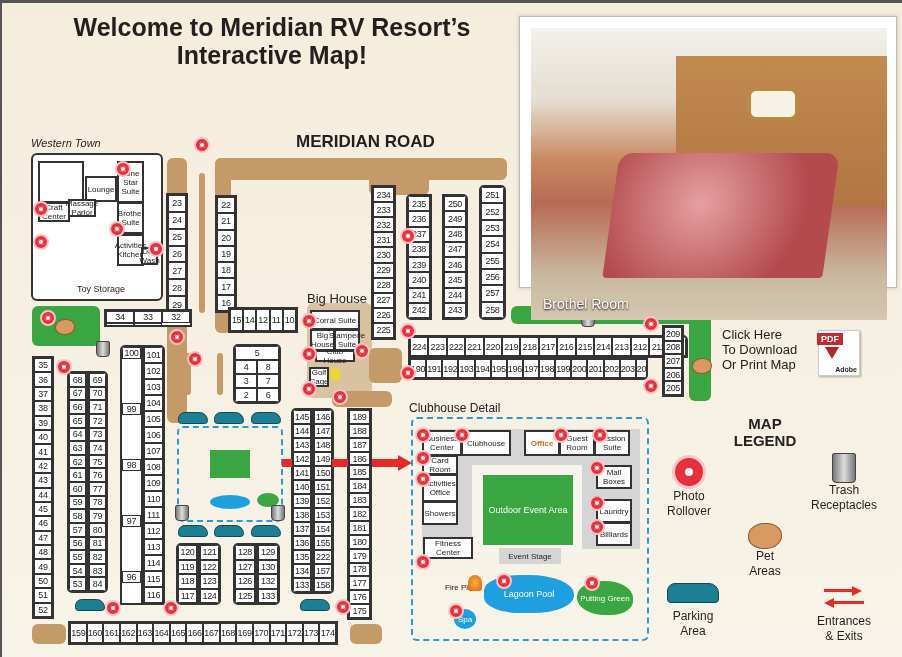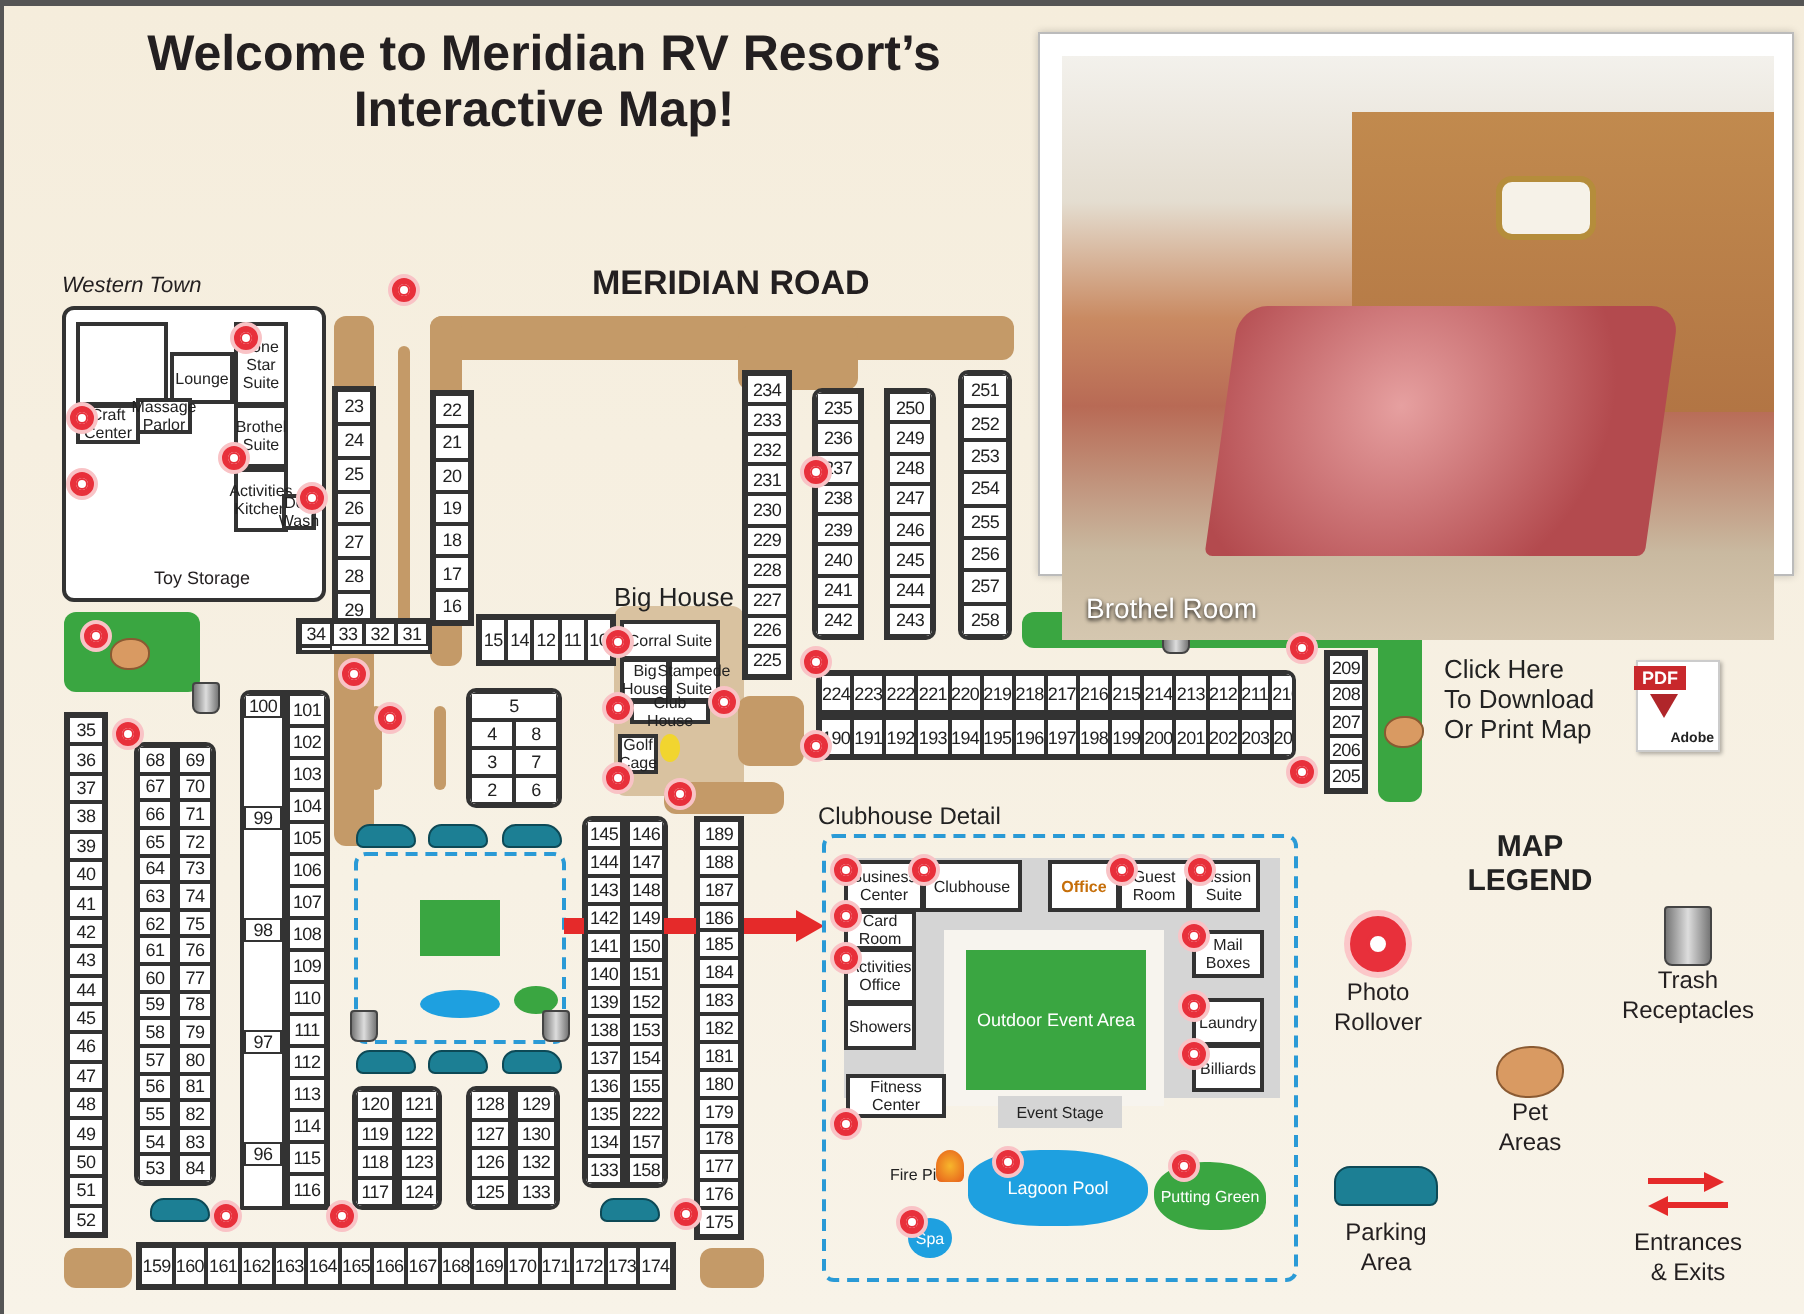--- a/index.html
+++ b/index.html
@@ -131,29 +131,29 @@
   <div class="sites" id="s-diag-right" style="left:213px; top:192px; width:22px; height:118px; grid-template-rows:repeat(7,1fr); border-radius:0;">
       <div class="site">22</div>
       <div class="site">21</div>
       <div class="site">20</div>
       <div class="site">19</div>
       <div class="site">18</div>
       <div class="site">17</div>
       <div class="site">16</div>
     </div>
 
-  <div class="sites" id="s-row-34" style="left:102px; top:306px; width:68px; height:18px; grid-template-columns:repeat(4,1fr); border-radius:0;margin-left:44px;">
+  <div class="sites" id="s-row-34" style="left:102px; top:306px; width:88px; height:18px; grid-template-columns:repeat(3,1fr); border-radius:0;">
       <div class="site">34</div>
       <div class="site">33</div>
       <div class="site">32</div>
       <div class="site">31</div>
       <div class="site">30</div>
     </div>
 
-  <div class="sites" id="s-row-15" style="left:236px; top:304px; width:70px; height:26px; grid-template-columns:repeat(5,1fr); border-radius:0;">
+  <div class="sites" id="s-row-15" style="left:226px; top:304px; width:70px; height:26px; grid-template-columns:repeat(5,1fr); border-radius:0;">
       <div class="site">15</div>
       <div class="site">14</div>
       <div class="site">12</div>
       <div class="site">11</div>
       <div class="site">10</div>
     </div>
 
   <div class="green" style="left:30px; top:303px; width:68px; height:40px;"></div>
   <div class="dog" style="left:53px; top:316px;"></div>
   <div class="trash" style="left:94px; top:338px;"></div>
@@ -428,21 +428,21 @@
       <div class="site">258</div>
     </div>
 
   <div class="green" style="left:509px; top:303px; width:200px; height:18px;"></div>
   <div class="green" style="left:687px; top:303px; width:22px; height:95px;"></div>
   <div class="dog" style="left:541px; top:301px;"></div>
   <div class="dog" style="left:606px; top:301px;"></div>
   <div class="dog" style="left:690px; top:355px;"></div>
   <div class="trash" style="left:579px; top:308px;"></div>
 
-  <div class="sites" id="s-row-224" style="left:406px; top:332px; width:240px; height:23px; grid-template-columns:repeat(15,1fr); border-radius:5px 5px 0 0;">
+  <div class="sites" id="s-row-224" style="left:406px; top:332px; width:280px; height:23px; grid-template-columns:repeat(15,1fr); border-radius:5px 5px 0 0;">
       <div class="site">224</div>
       <div class="site">223</div>
       <div class="site">222</div>
       <div class="site">221</div>
       <div class="site">220</div>
       <div class="site">219</div>
       <div class="site">218</div>
       <div class="site">217</div>
       <div class="site">216</div>
       <div class="site">215</div>

